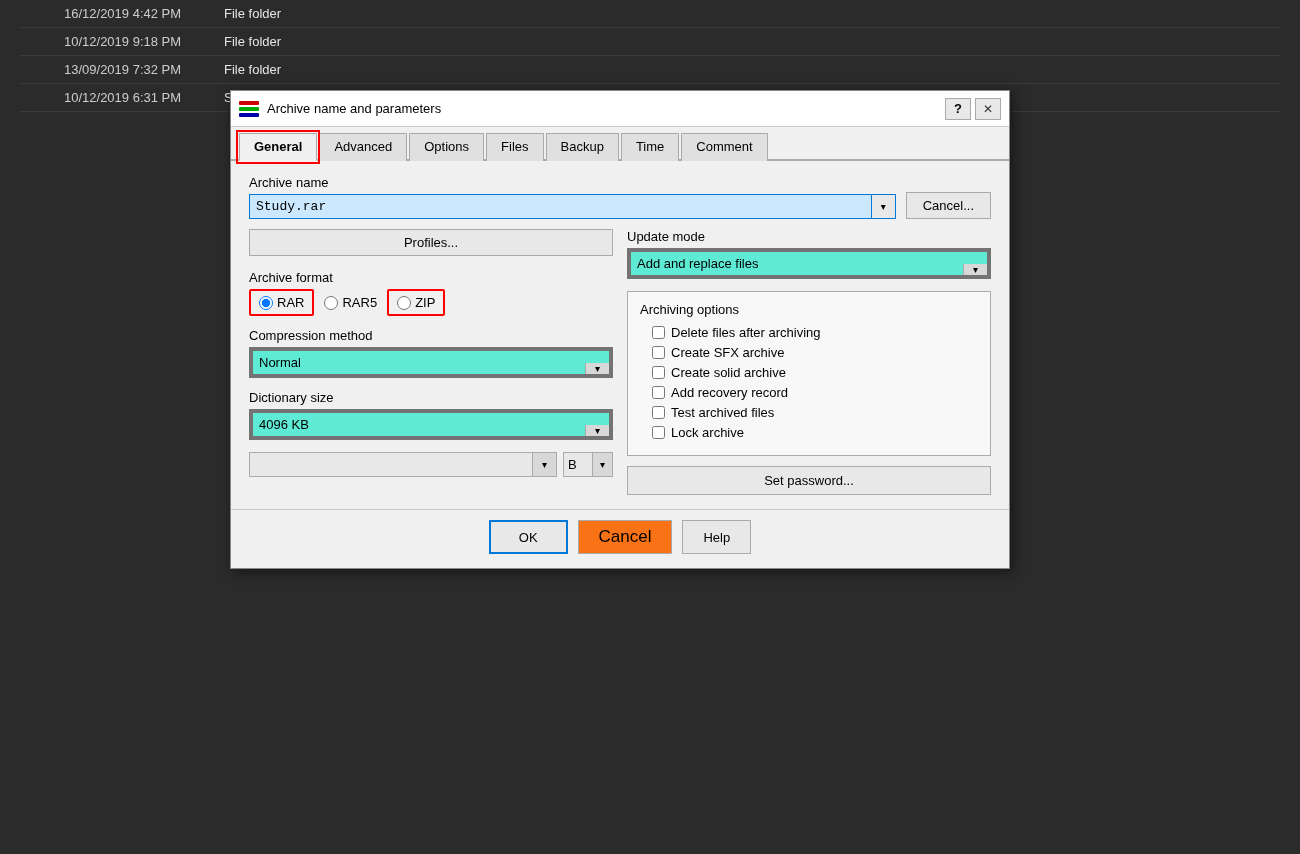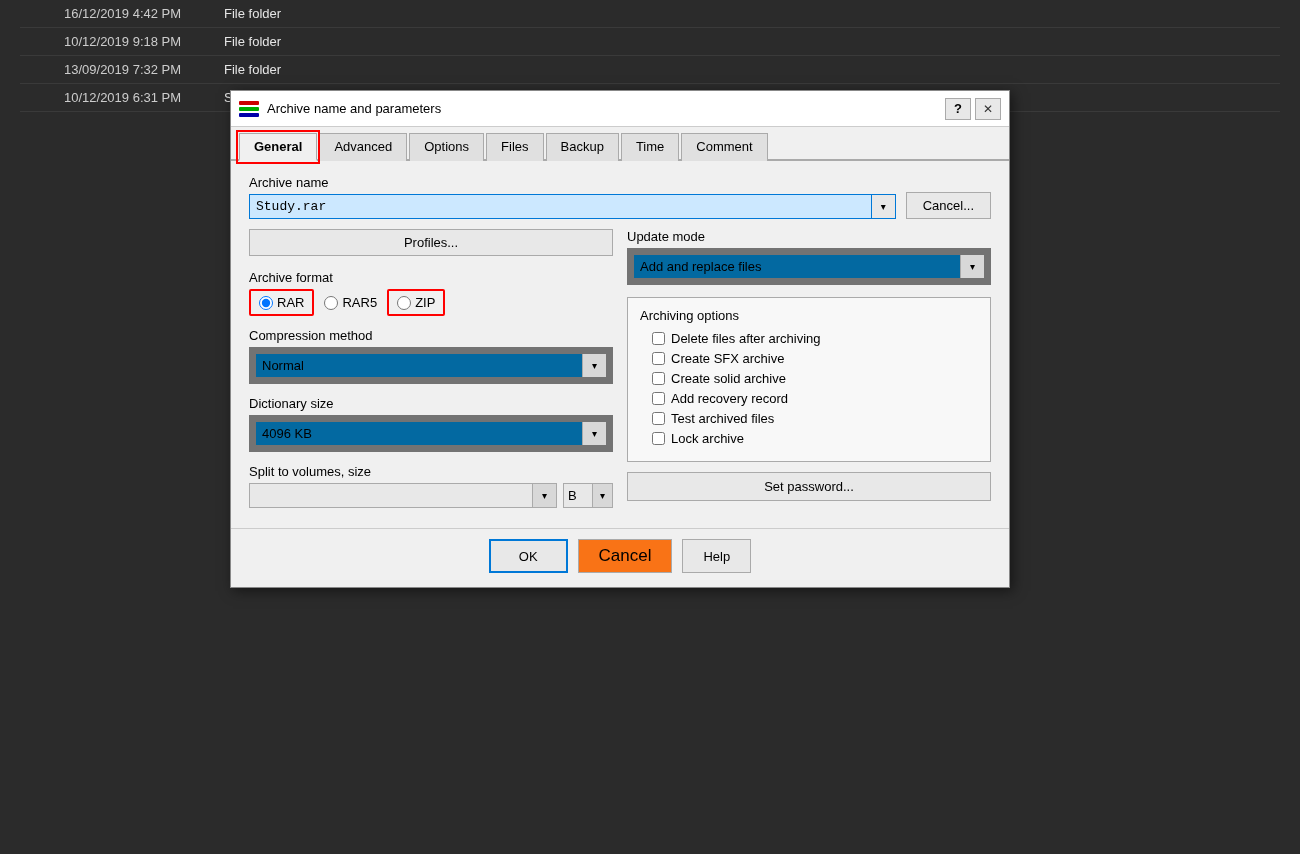--- a/index.html
+++ b/index.html
@@ -204,22 +204,23 @@
       margin-bottom: 14px;
       text-align: center;
     }
 
     
     .update-mode-group {
       margin-bottom: 12px;
     }
     .select-with-arrow {
       display: flex;
-      border: 7px solid #737373;
-      background: #0369a1;
+      border: 4px solid #737373;
+      background: #5eead4;
+      align-items: flex-end;
     }
     .select-with-arrow select {
       flex: 1;
       border: none;
       background: transparent;
       padding: 4px 6px;
       font-size: 13px;
       appearance: none;
       cursor: pointer;
       outline: none;
@@ -492,21 +493,20 @@
               <option>1024 KB</option>
               <option>2048 KB</option>
               <option selected="">4096 KB</option>
             </select>
             <div class="select-arrow">▾</div>
           </div>
         </div>
 
         
         <div class="split-group">
-          <div class="section-label">Split to volumes, size</div>
           <div class="split-row">
             <div class="split-input">
               <input type="text" value="" style="">
               <div class="select-arrow">▾</div>
             </div>
             <div class="split-unit">
               <select>
                 <option selected="">B</option>
                 <option>KB</option>
                 <option>MB</option>

